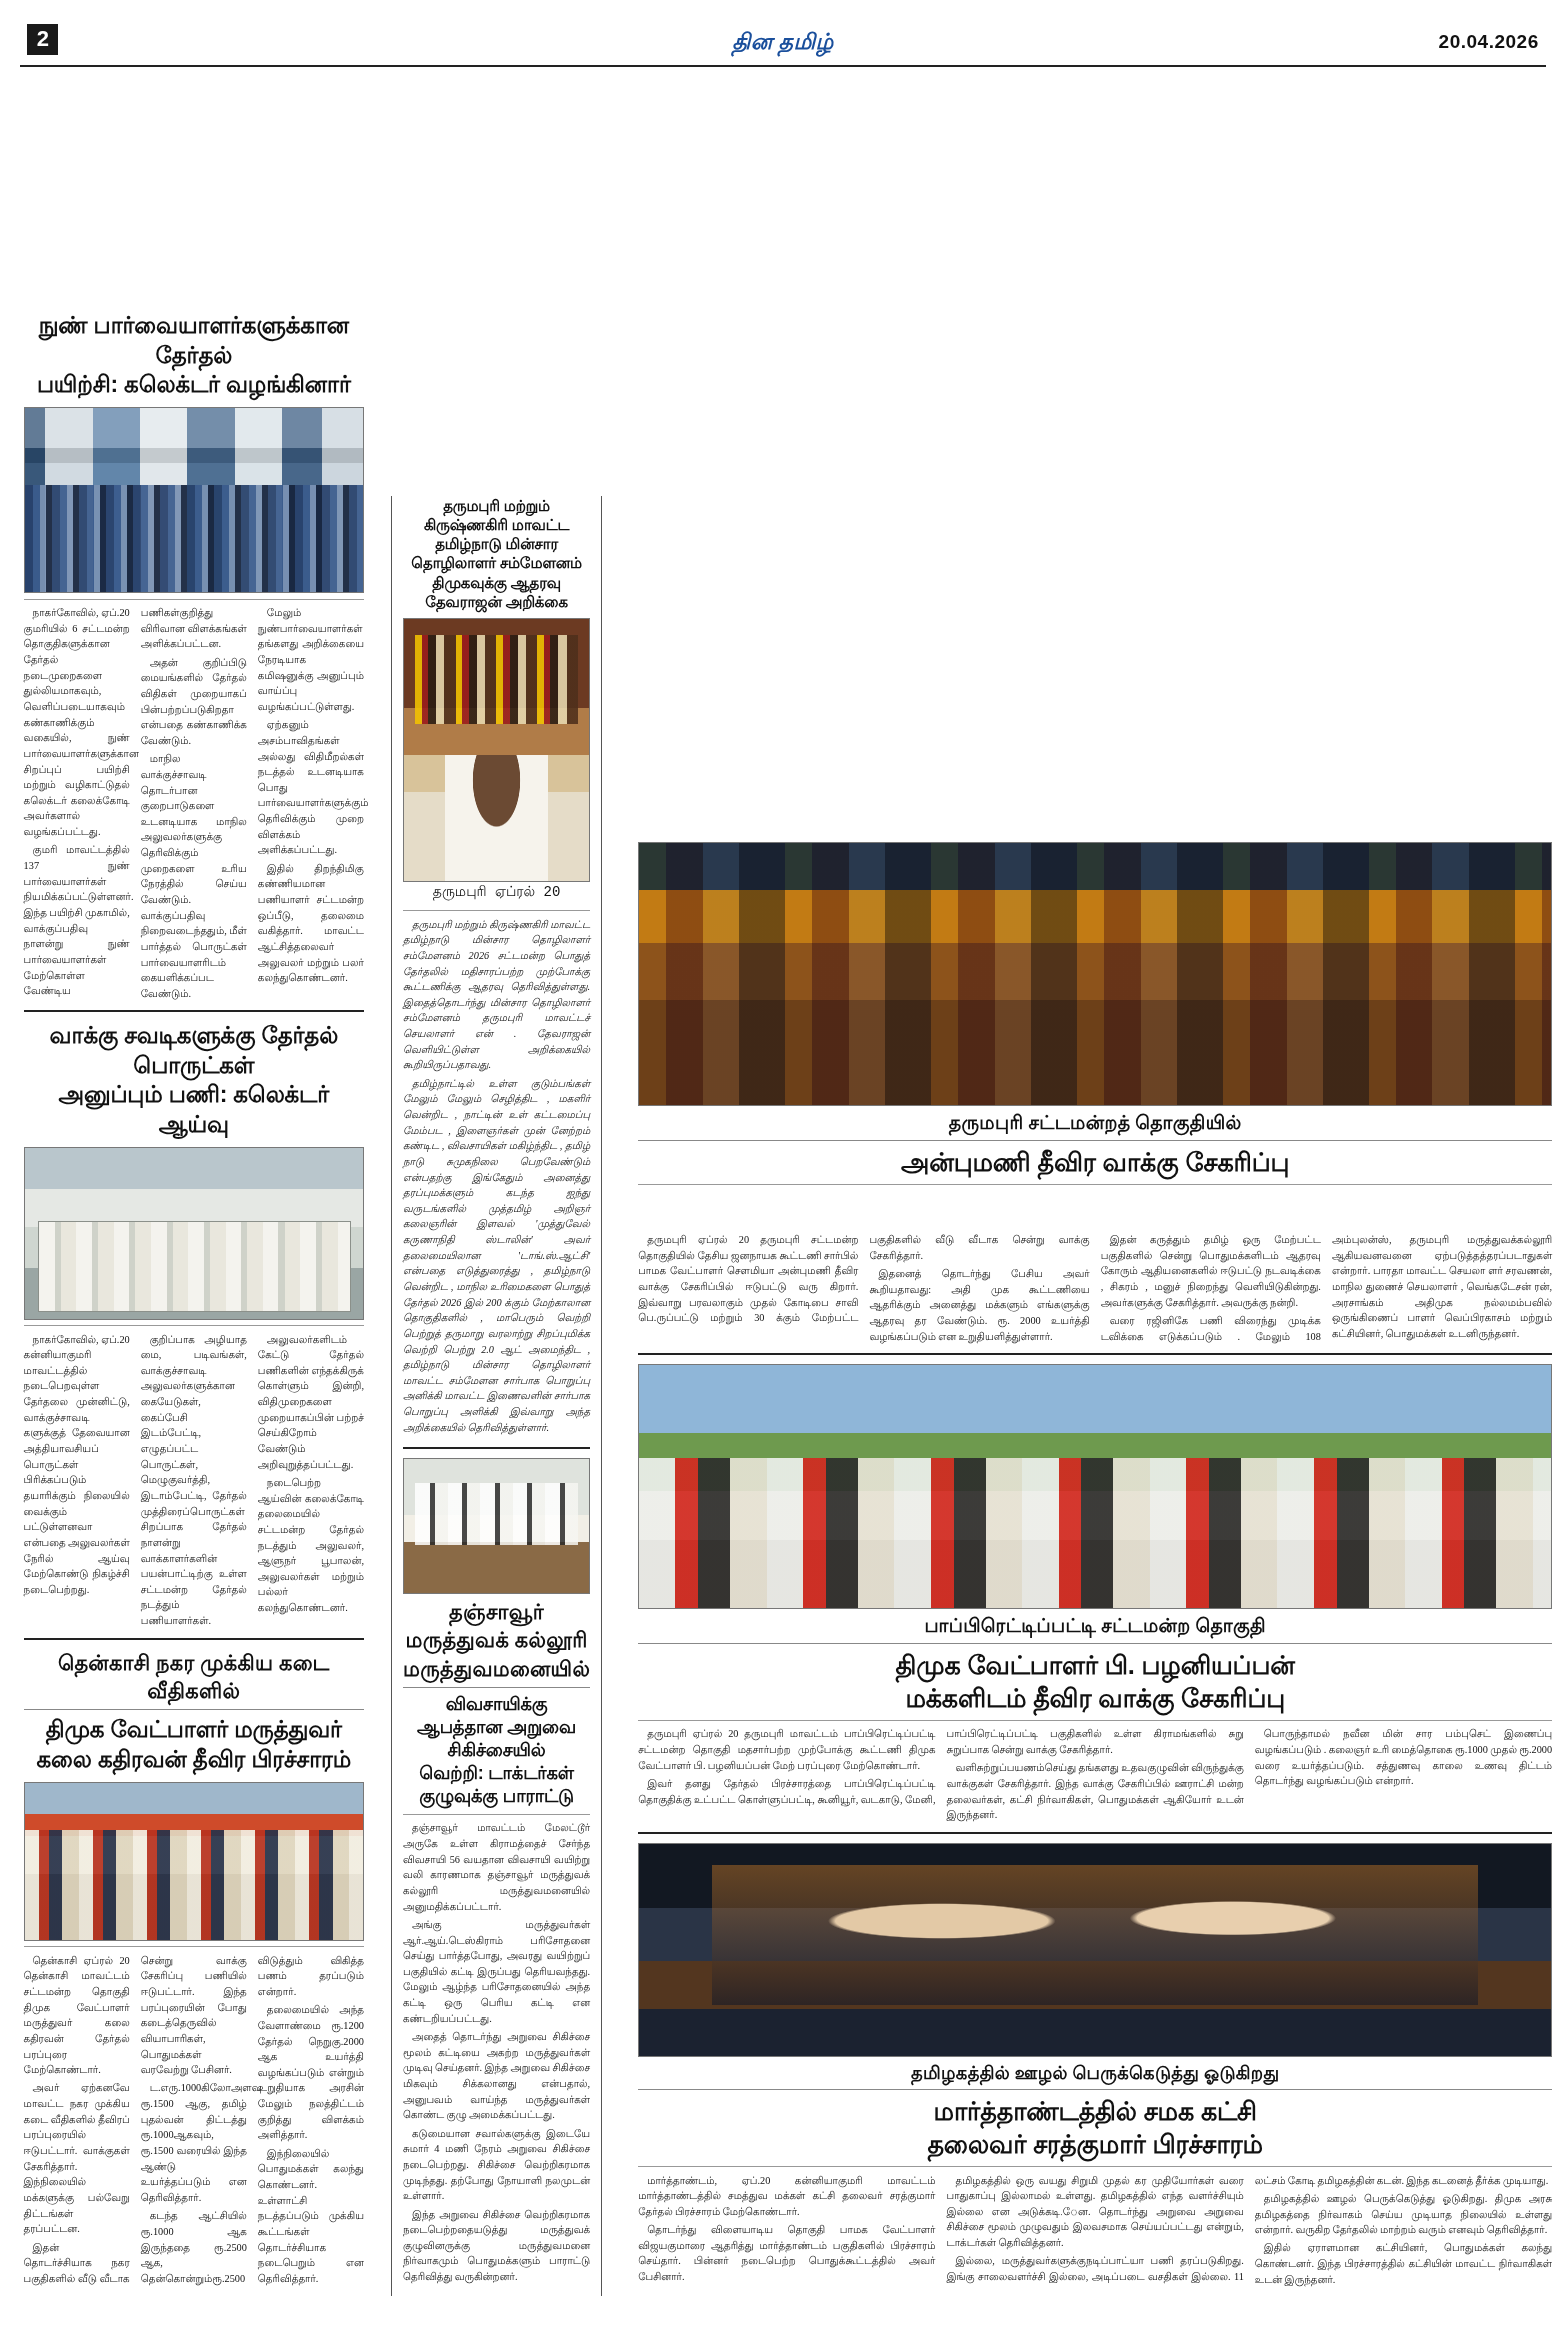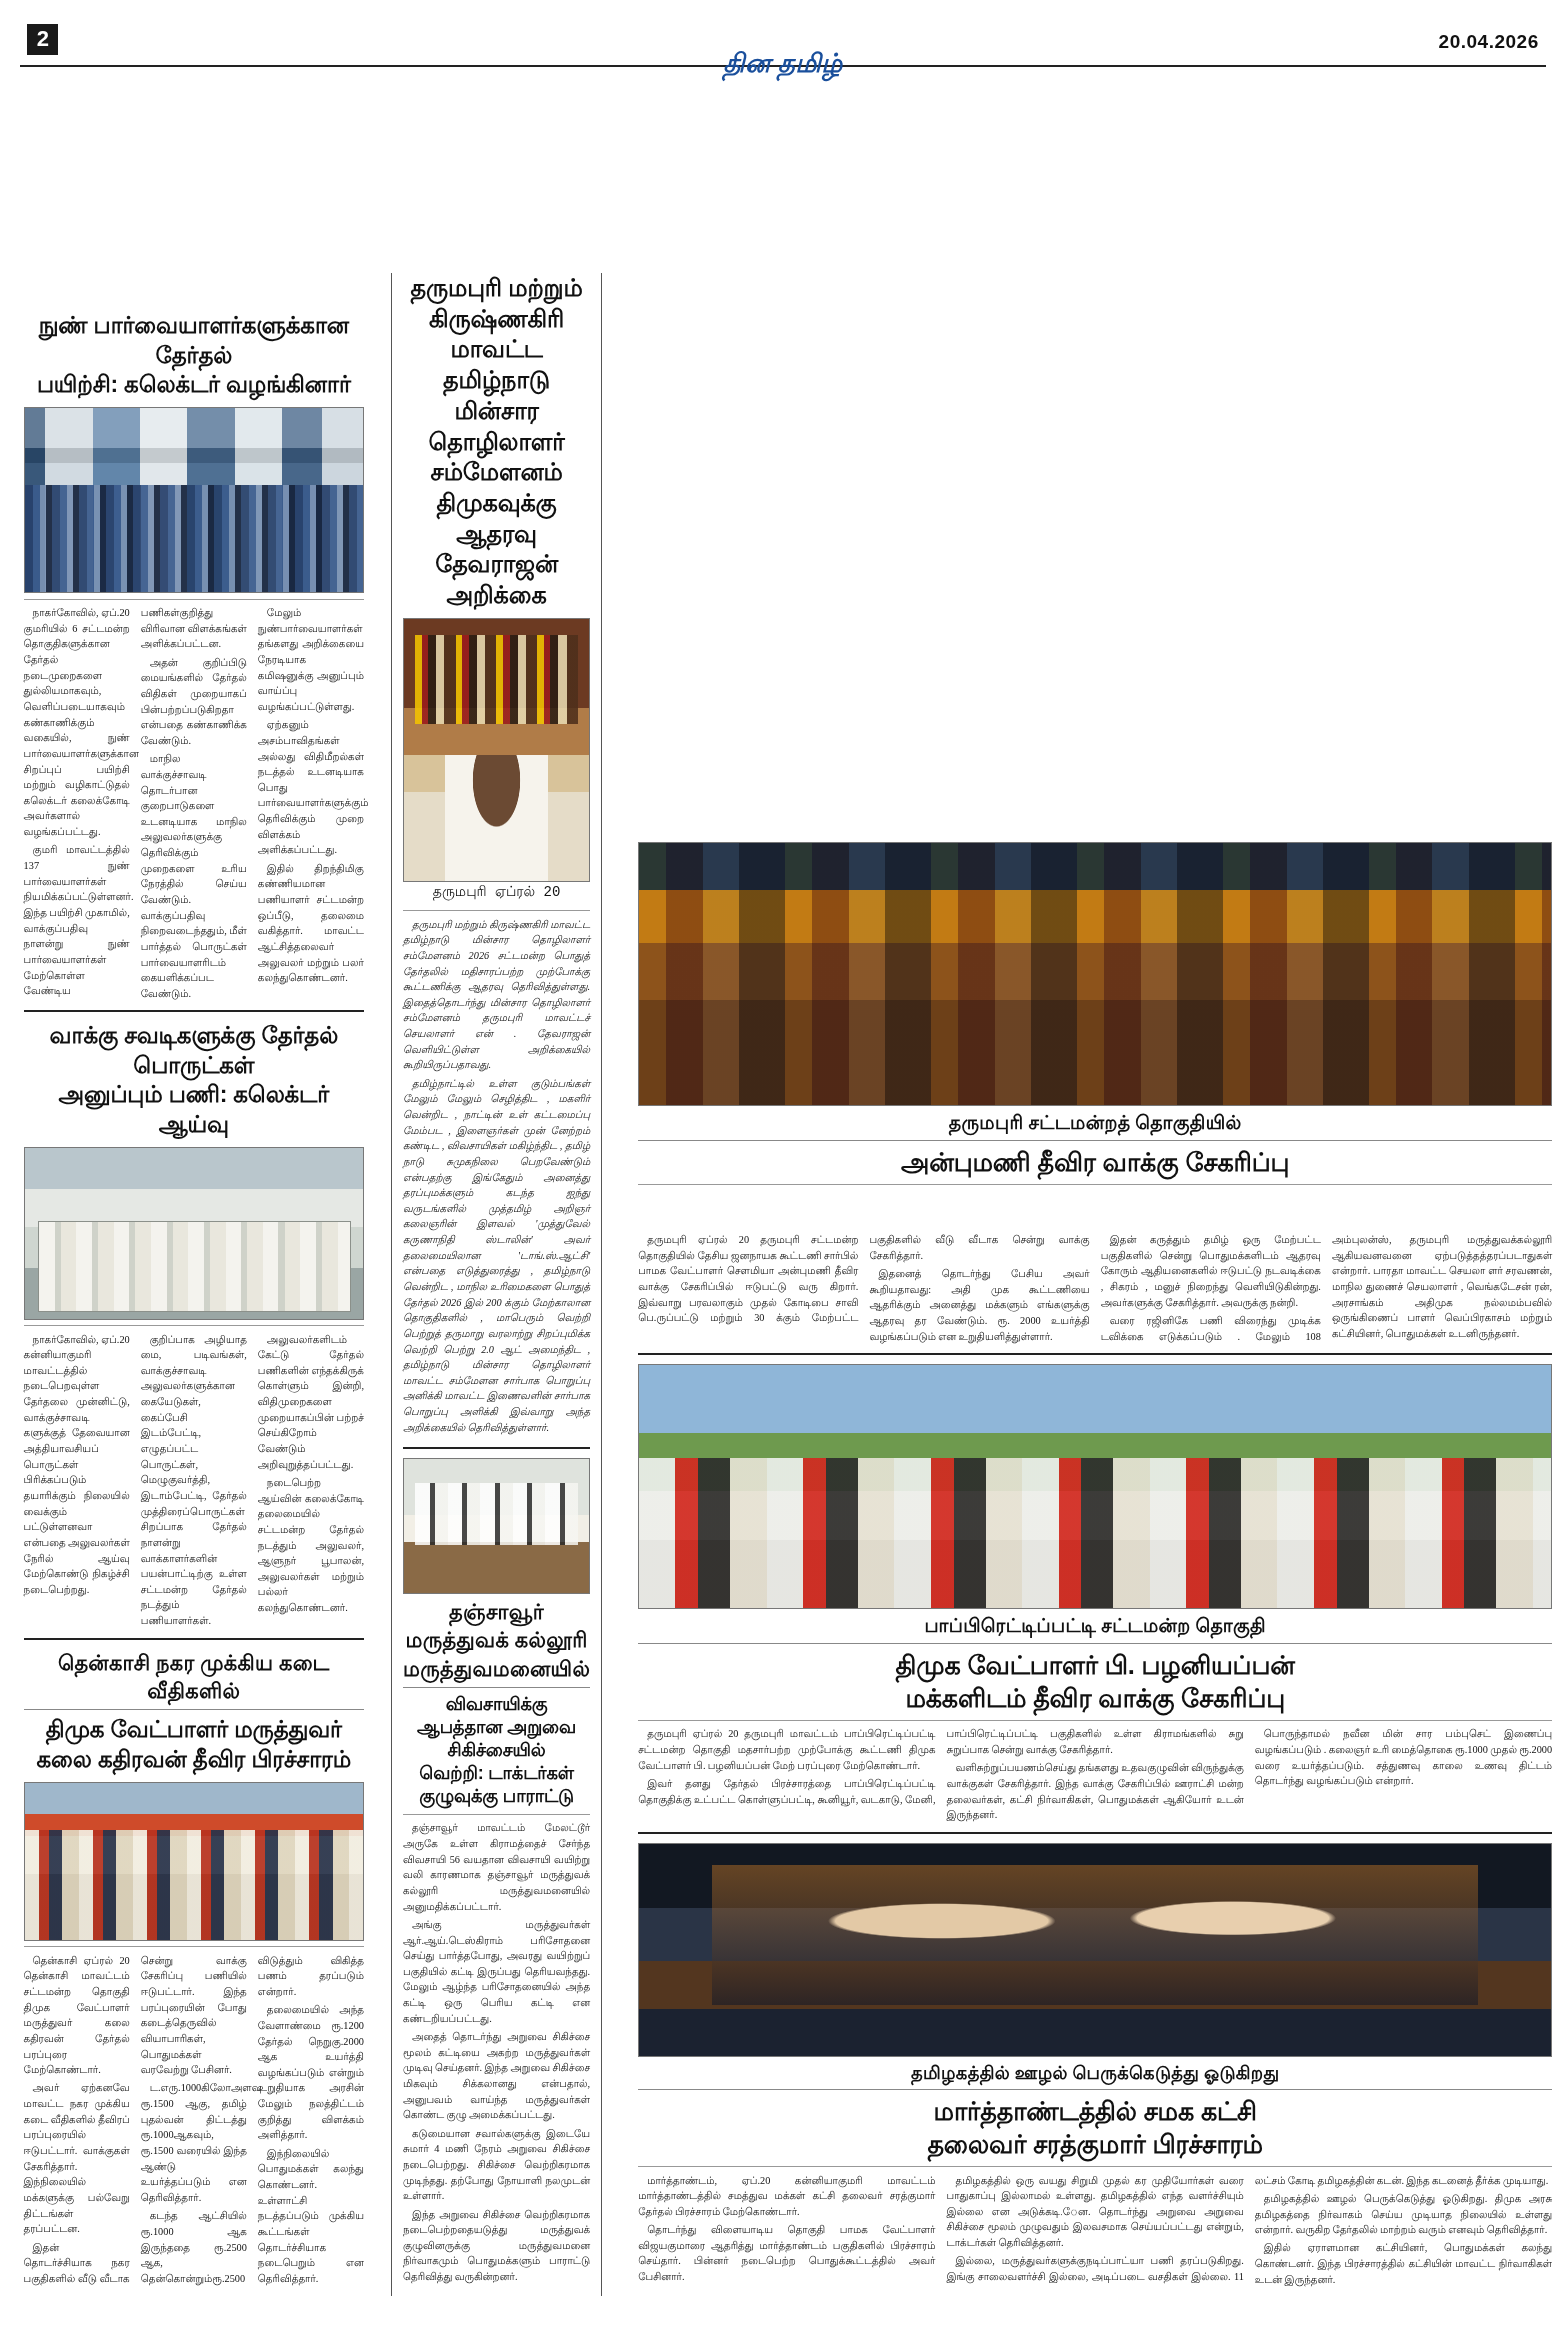--- a/index.html
+++ b/index.html
@@ -34,23 +34,22 @@
     font-weight: 700; font-size: 22px;
     display: flex; align-items: center; justify-content: center;
     line-height: 1;
   }
   .paper-name {
     position: absolute; left: 0; right: 0; top: 5.5px;
     text-align: center;
     color: #1a4f9c;
     font-family: "Liberation Serif", serif;
     font-weight: 700; font-style: italic;
-    font-size: 26px;
+    font-size: 22px;
     letter-spacing: 0.5px;
-    margin-top: 20px;
   }
   .paper-date {
     position: absolute; right: 7.3px; top: 7.3px;
     font-family: "Liberation Sans", sans-serif;
     font-weight: 700; font-size: 19px;
     letter-spacing: 0.5px;
   }
   .master-rule {
     border-top: 2.3px solid #222;
     margin-top: 1.8px;
@@ -87,21 +86,21 @@
   }
   .hl {
     text-align: center;
     font-family: "Liberation Sans", "DejaVu Sans", sans-serif;
     font-weight: 700;
     line-height: 1.28;
     letter-spacing: -0.2px;
   }
   .hl-xl { font-size: 25.5px; }
   .hl-lg { font-size: 23px; }
-  .hl-md { font-size: 24px; }
+  .hl-md { font-size: 15px; }
   .hl-sm { font-size: 18px; }
   .block { margin-bottom: 9px; }
   .rule-thin { border-top: 0.9px solid #999; margin: 5.5px 0; }
   .rule-thick { border-top: 2.3px solid #222; margin: 9px 0; }
 
   
   .photo {
     width: 100%;
     position: relative;
     overflow: hidden;

